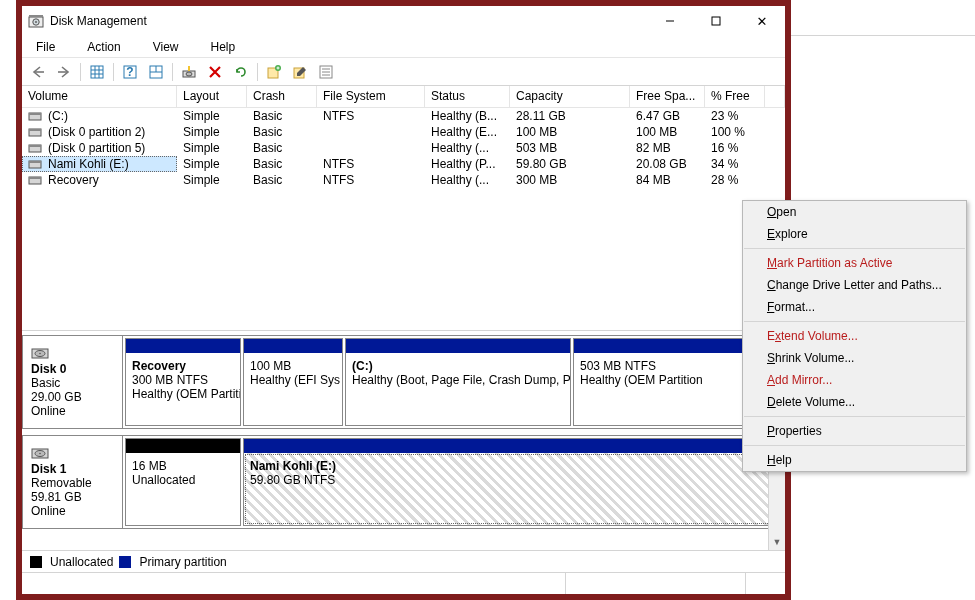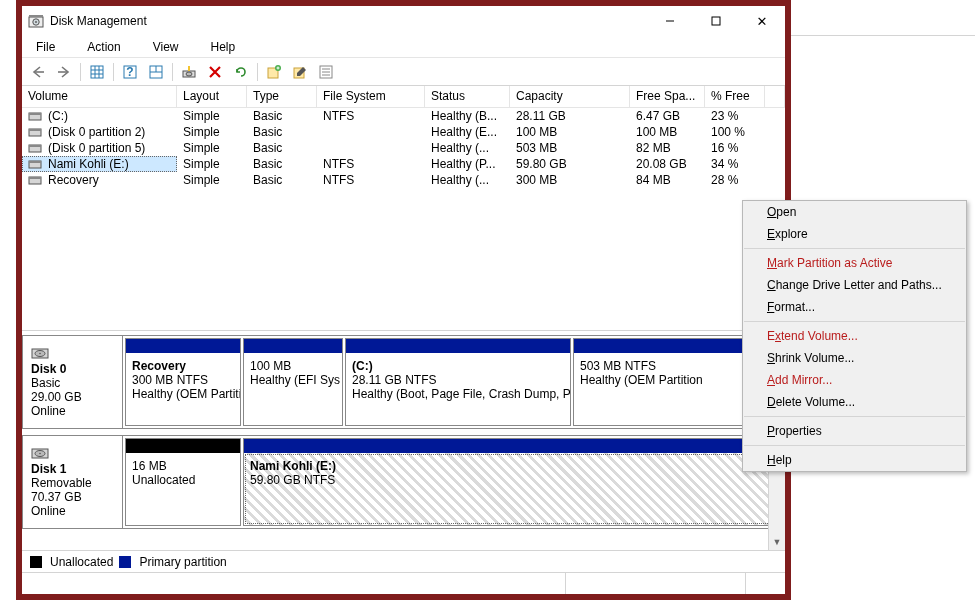--- a/index.html
+++ b/index.html
@@ -171,21 +171,21 @@
           <line x1="4" y1="11" x2="12" y2="11" stroke="#888"></line>
         </svg>
       </div>
   </div>
 
   <div class="split">
     <div class="list-pane">
       <div class="cols">
         <div class="col c0">Volume</div>
         <div class="col c1">Layout</div>
-        <div class="col c2">Type</div>
+        <div class="col c2">Crash</div>
         <div class="col c3">File System</div>
         <div class="col c4">Status</div>
         <div class="col c5">Capacity</div>
         <div class="col c6">Free Spa...</div>
         <div class="col c7">% Free</div>
         <div class="col c8"></div>
       </div>
       <div class="rows" id="volume-rows">
           <div class="row">
             <div class="cell c0 volcell">
@@ -307,21 +307,20 @@
                 <div class="partbar "></div>
                 <div class="partbody">
                   <div>100 MB</div>
                   <div>Healthy (EFI Sys</div>
                 </div>
               </div>
               <div class="part" style="width: 226px;">
                 <div class="partbar "></div>
                 <div class="partbody">
                   <div class="pname">(C:)</div>
-                  <div>28.11 GB NTFS</div>
                   <div>Healthy (Boot, Page File, Crash Dump, P</div>
                 </div>
               </div>
               <div class="part" style="width: 168px; flex: 1 1 0%; justify-content: space-between;">
                 <div class="partbar "></div>
                 <div class="partbody">
                   <div>503 MB NTFS</div>
                   <div>Healthy (OEM Partition</div>
                 </div>
               </div>
@@ -329,21 +328,21 @@
           </div>
           <div class="diskrow">
             <div class="diskhdr">
               <span class="dicon"><svg viewBox="0 0 18 14">
                   <rect x="1" y="3" width="16" height="9" fill="#d6d6d6" stroke="#555"></rect>
                   <ellipse cx="9" cy="7.5" rx="5" ry="3" fill="#bbb" stroke="#555"></ellipse>
                   <circle cx="9" cy="7.5" r="0.8" fill="#555"></circle>
                 </svg></span>
               <span class="dname">Disk 1</span>
               <span>Removable</span>
-              <span>70.37 GB</span>
+              <span>59.81 GB</span>
               <span>Online</span>
             </div>
             <div class="diskparts">
               <div class="part" style="width: 116px;">
                 <div class="partbar unalloc"></div>
                 <div class="partbody">
                   <div>16 MB</div>
                   <div>Unallocated</div>
                 </div>
               </div>

